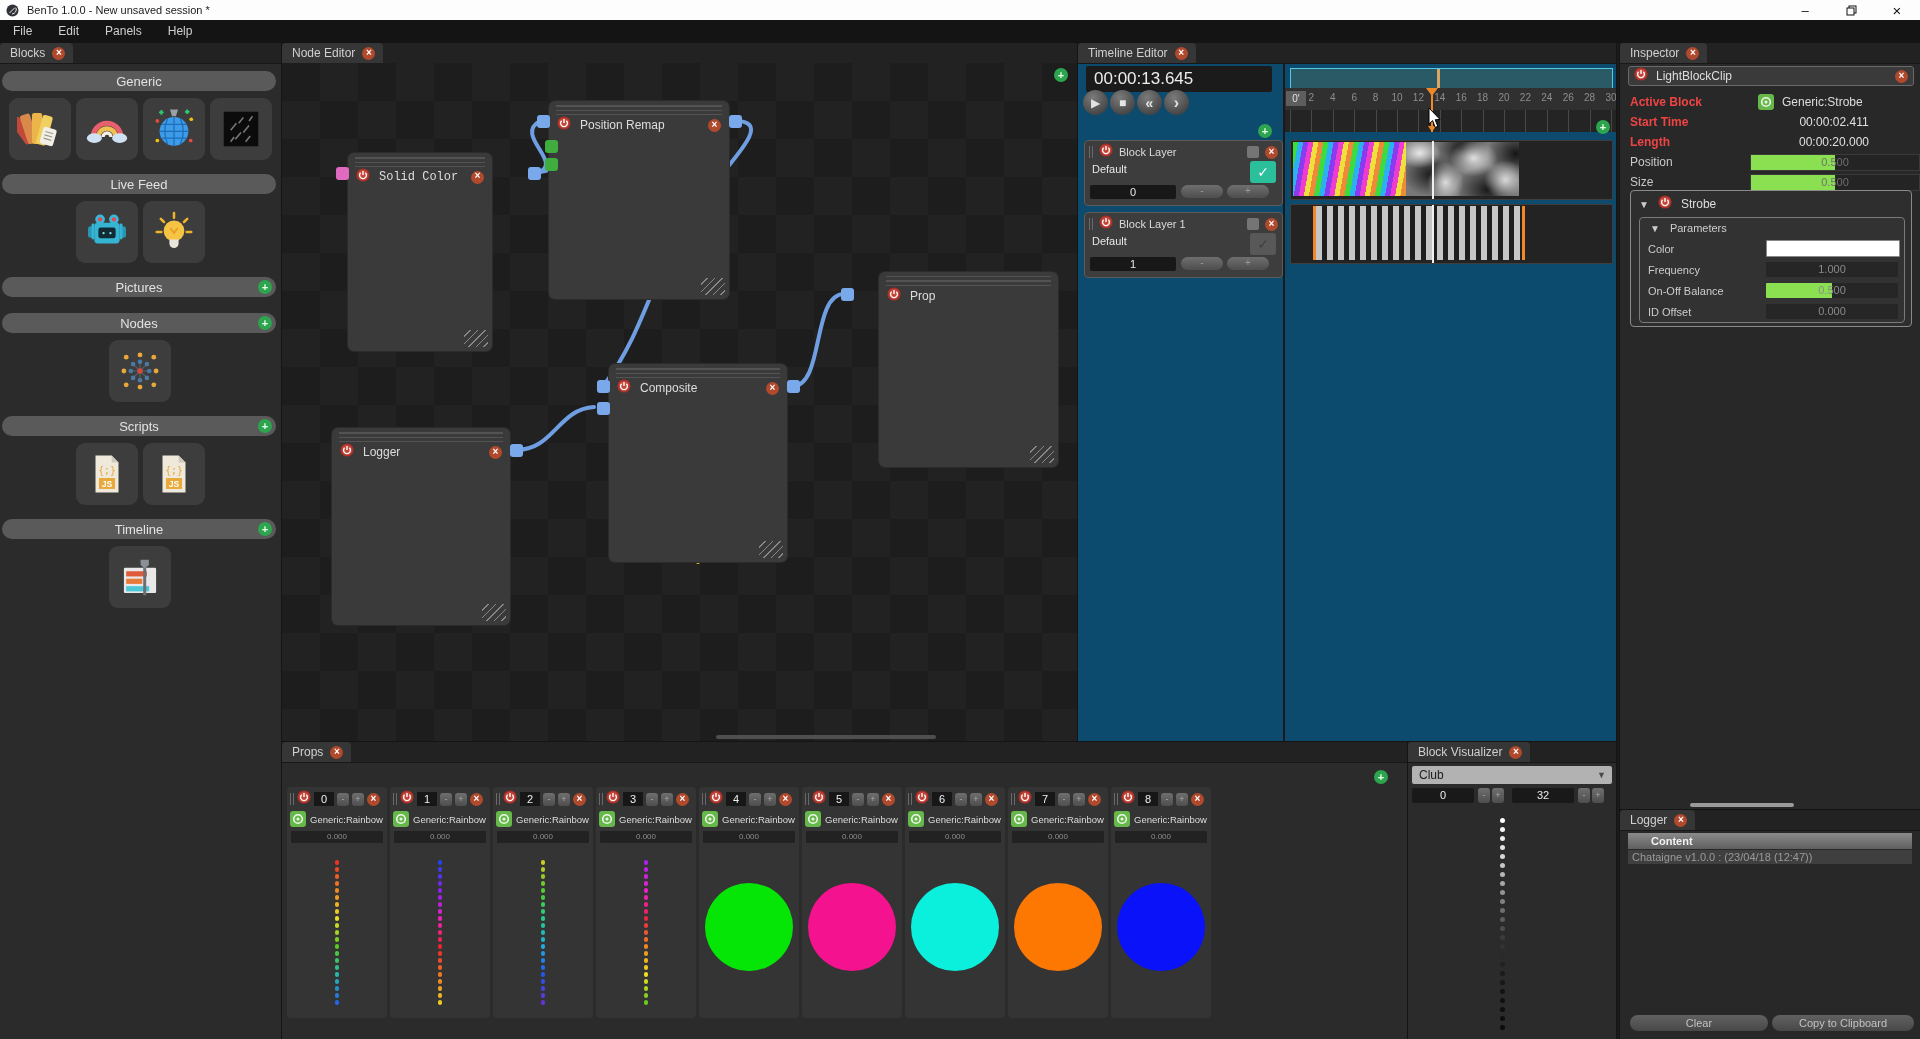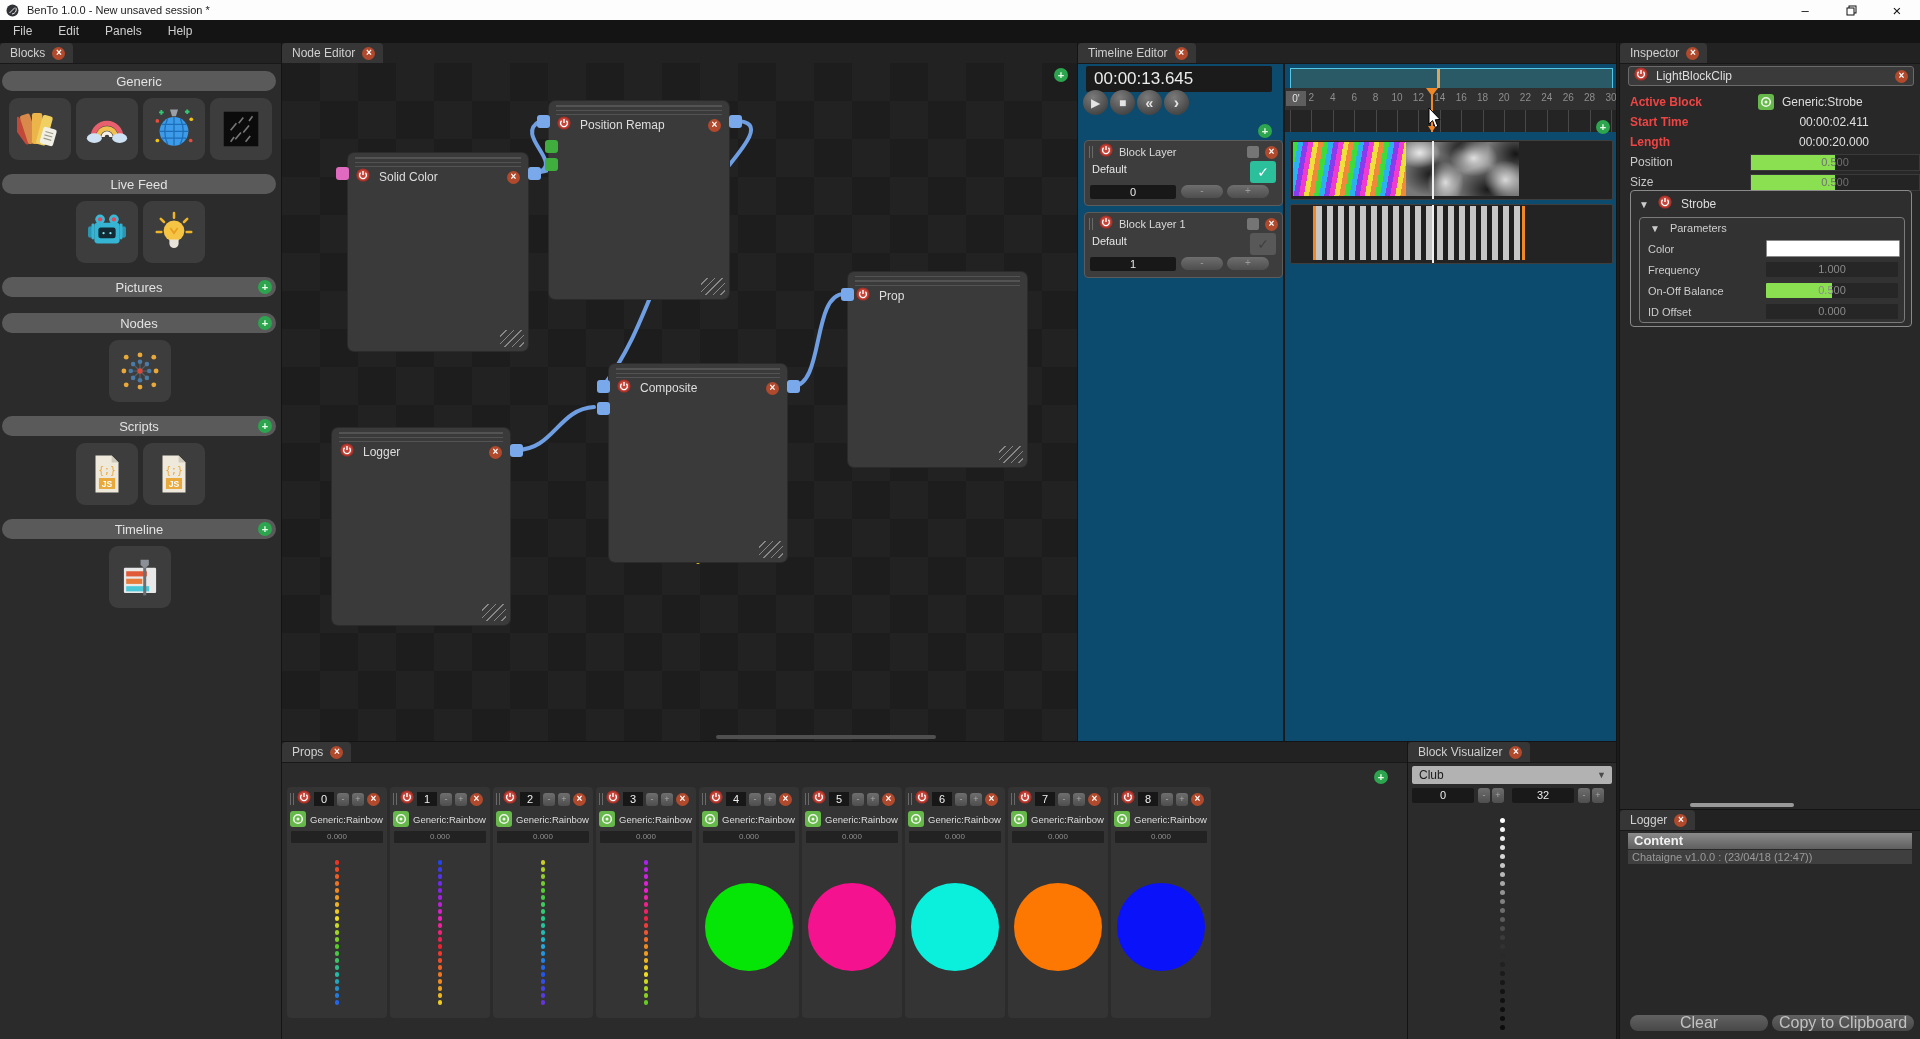--- a/index.html
+++ b/index.html
@@ -105,25 +105,25 @@
   #visualizer-panel{left:1408px;top:742px;width:208px;height:297px;background:#2b2b2b;}
   #viz-select{position:absolute;left:4px;top:24px;width:200px;height:18px;background:#b2b2b2;border-radius:2px;
     color:#1c1c1c;font-size:12px;line-height:18px;padding-left:7px;box-sizing:border-box;}
   #viz-select .vchev{position:absolute;right:6px;top:0;color:#4a4a4a;font-size:9px;}
   .viz-field{position:absolute;top:46px;height:15px;background:#191919;color:#ececec;font-size:11px;
     text-align:center;line-height:15px;border-radius:2px;}
   .viz-st{position:absolute;top:46px;width:12px;height:15px;border-radius:3px;background:linear-gradient(#6e6e6e,#4e4e4e);
     color:#a8a8a8;font-size:9px;text-align:center;line-height:15px;}
   #logger-panel{left:1620px;top:810px;width:300px;height:229px;background:#282828;}
   #log-colhead{position:absolute;left:8px;top:23px;width:284px;height:16px;background:linear-gradient(#8a8a8a,#5f5f5f);
-    color:#f2f2f2;font-size:13px;font-weight:bold;line-height:16px;padding-left:6px;box-sizing:border-box;}
+    color:#f2f2f2;font-size:11px;font-weight:bold;line-height:16px;padding-left:23px;box-sizing:border-box;}
   .log-entry{position:absolute;left:8px;width:284px;height:14px;background:#3f3f3f;color:#9a9a9a;font-size:11px;
     line-height:14px;padding-left:4px;box-sizing:border-box;white-space:nowrap;overflow:hidden;}
   .log-btn{position:absolute;height:16px;border-radius:8px;background:linear-gradient(#616161,#484848);
-    color:#c2c2c2;font-size:16px;text-align:center;line-height:16px;}
+    color:#c2c2c2;font-size:11px;text-align:center;line-height:16px;}
   .scrollpill{position:absolute;background:#9a9a9a;border-radius:2px;}
 </style>
 </head>
 <body>
 
 <div id="stage">
 
   <div id="titlebar" class="abs">
     <span style="margin-left:6px;display:inline-flex;">
       <svg width="13" height="13" viewBox="0 0 13 13">
@@ -332,21 +332,21 @@
       </span>
     </div>
     <div id="ne-canvas">
         <svg width="796" height="679" style="position: absolute; left: 0px; top: 0px; z-index: 1;">
           <path d="M258,109 C280,98 232,72 258,58" fill="none" stroke="#6f9fe2" stroke-width="4" stroke-linecap="round"></path>
           <path d="M258,109 C288,104 290,84 272,84" fill="none" stroke="#6f9fe2" stroke-width="4" stroke-linecap="round"></path>
           <path d="M453,58 C504,58 420,120 392,178 C366,235 354,280 322,322" fill="none" stroke="#6f9fe2" stroke-width="4" stroke-linecap="round"></path>
           <path d="M234,387 C272,387 276,346 312,344" fill="none" stroke="#6f9fe2" stroke-width="4" stroke-linecap="round"></path>
           <path d="M511,323 C542,323 530,231 562,231" fill="none" stroke="#6f9fe2" stroke-width="4" stroke-linecap="round"></path>
         </svg>
-        <div class="node" style="left: 66px; top: 90px; width: 180px; height: 198px;">
+        <div class="node" style="left: 66px; top: 90px; width: 144px; height: 198px; font-family: Liberation Mono, monospace;">
           <div class="node-hlines"></div>
           <div class="node-titlerow">
             <span class="pwr"><svg width="14" height="14" viewBox="0 0 14 14">
                 <circle cx="7" cy="7" r="6.6" fill="#a93028"></circle>
                 <circle cx="7" cy="7" r="5.3" fill="#c4463a"></circle>
                 <path d="M7 3.1 L7 7" stroke="#fff" stroke-width="1.4"></path>
                 <path d="M4.6 4.8 a3.4 3.4 0 1 0 4.8 0" fill="none" stroke="#fff" stroke-width="1.3"></path>
               </svg></span>
             <span class="node-title">Solid Color</span>
             <span class="closeic">×</span>
@@ -489,21 +489,21 @@
         <div class="dot" style="left: 413.75px; top: 433px; width: 4.5px; height: 4.5px; background: rgb(238, 51, 75);"></div>
         <div class="dot" style="left: 413.75px; top: 440px; width: 4.5px; height: 4.5px; background: rgb(238, 68, 65);"></div>
         <div class="dot" style="left: 413.75px; top: 447px; width: 4.5px; height: 4.5px; background: rgb(238, 85, 54);"></div>
         <div class="dot" style="left: 413.75px; top: 454px; width: 4.5px; height: 4.5px; background: rgb(238, 102, 44);"></div>
         <div class="dot" style="left: 413.75px; top: 461px; width: 4.5px; height: 4.5px; background: rgb(238, 119, 34);"></div>
         <div class="dot" style="left: 413.75px; top: 468px; width: 4.5px; height: 4.5px; background: rgb(238, 136, 34);"></div>
         <div class="dot" style="left: 413.75px; top: 475px; width: 4.5px; height: 4.5px; background: rgb(238, 153, 34);"></div>
         <div class="dot" style="left: 413.75px; top: 482px; width: 4.5px; height: 4.5px; background: rgb(238, 170, 34);"></div>
         <div class="dot" style="left: 413.75px; top: 489px; width: 4.5px; height: 4.5px; background: rgb(238, 187, 34);"></div>
         <div class="dot" style="left: 413.75px; top: 496px; width: 4.5px; height: 4.5px; background: rgb(238, 204, 34);"></div>
-        <div class="node" style="left: 566px; top: 209px; width: 179px; height: 195px;">
+        <div class="node" style="left: 597px; top: 209px; width: 179px; height: 195px;">
           <div class="node-hlines"></div>
           <div class="node-titlerow">
             <span class="pwr"><svg width="14" height="14" viewBox="0 0 14 14">
                 <circle cx="7" cy="7" r="6.6" fill="#a93028"></circle>
                 <circle cx="7" cy="7" r="5.3" fill="#c4463a"></circle>
                 <path d="M7 3.1 L7 7" stroke="#fff" stroke-width="1.4"></path>
                 <path d="M4.6 4.8 a3.4 3.4 0 1 0 4.8 0" fill="none" stroke="#fff" stroke-width="1.3"></path>
               </svg></span>
             <span class="node-title">Prop</span>
           </div>

